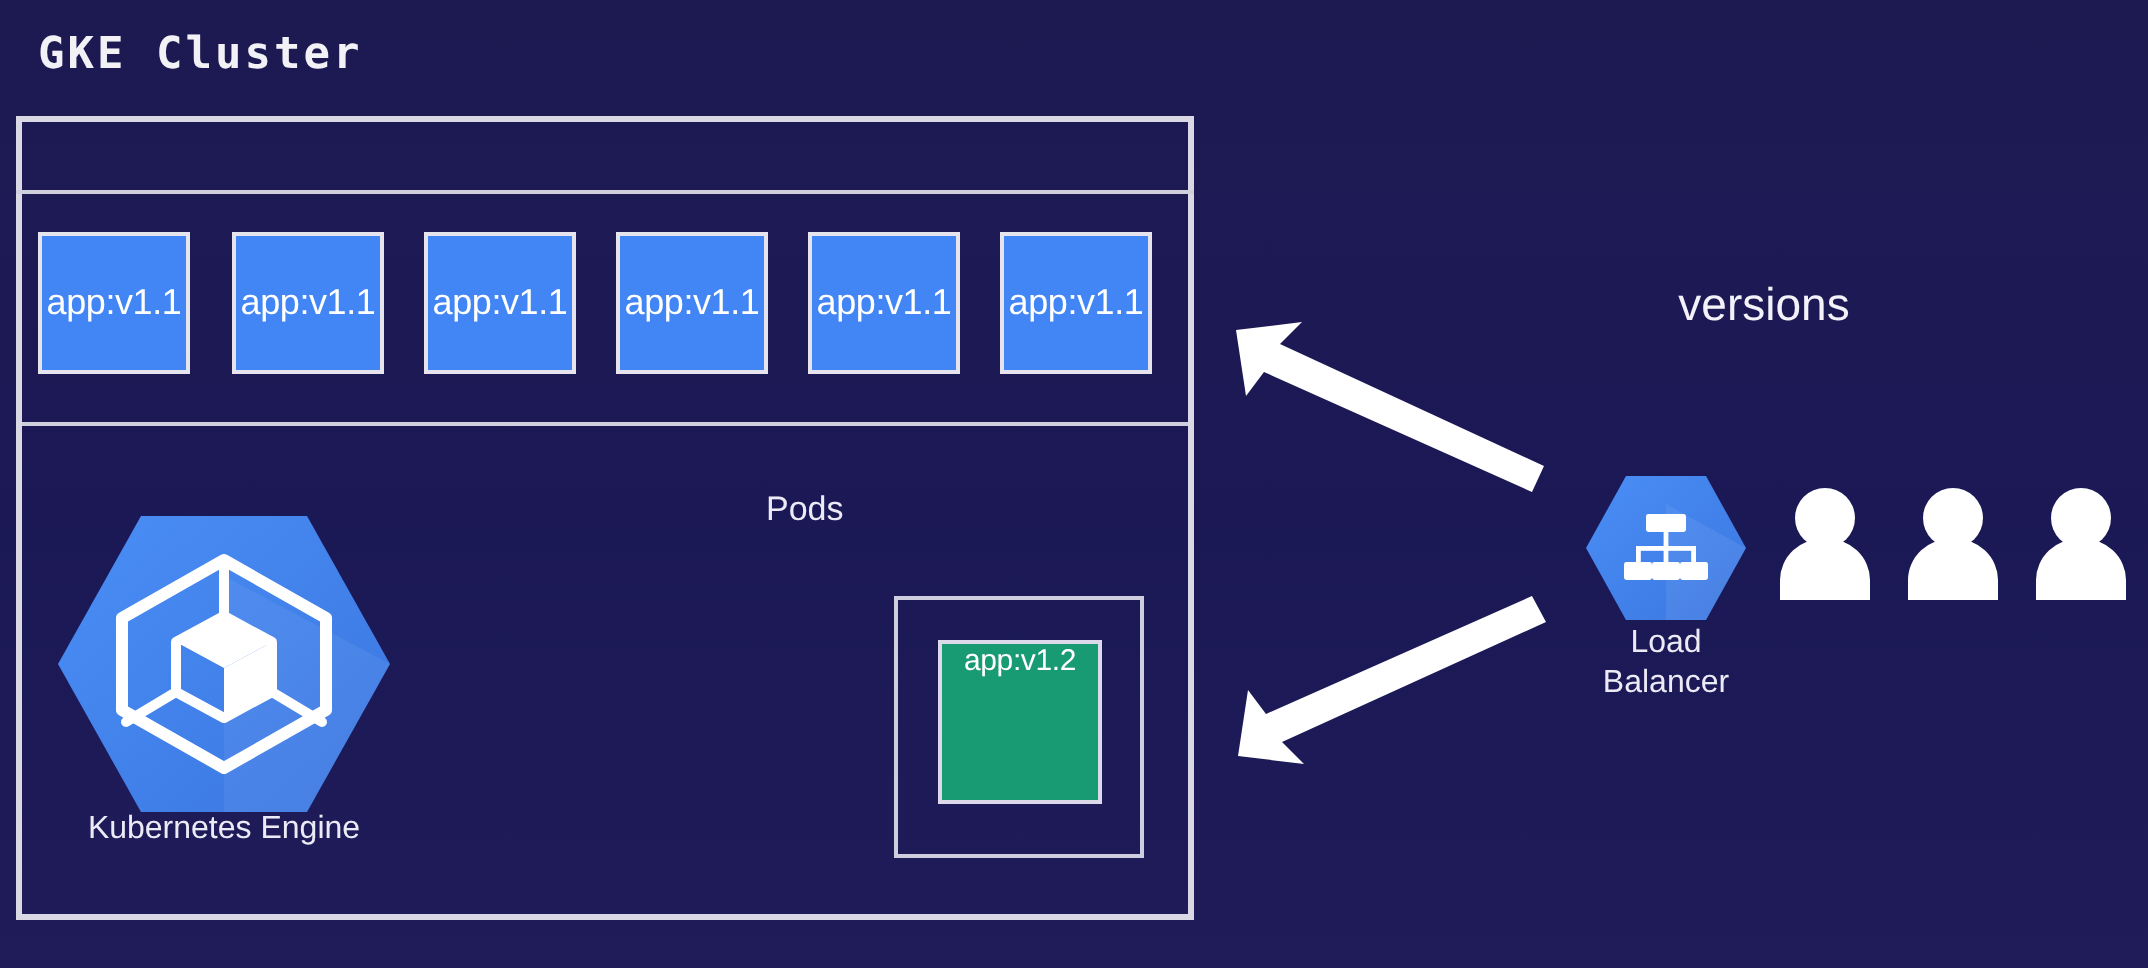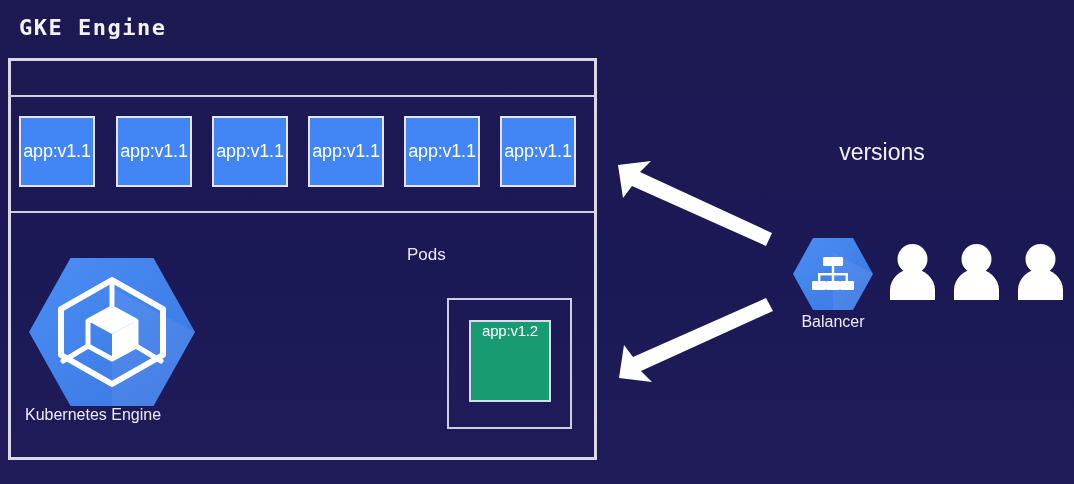--- a/index.html
+++ b/index.html
@@ -41,28 +41,28 @@
     background:#4285f4;border:2px solid #e6e5ee;box-sizing:border-box;
     display:flex;align-items:center;justify-content:center;
   }
   .pod span{
     font-size:18px;color:#ffffff;white-space:nowrap;letter-spacing:-0.2px;
   }
 
   
   .pods-label{
     position:absolute;left:383px;top:245px;
-    font-size:17px;color:#eceaf5;margin-left:24px;
+    font-size:17px;color:#eceaf5;
   }
 
   
   .gke-wrap{position:absolute;left:29px;top:258px;width:166px;height:160px;}
   .gke-hex{position:absolute;left:0;top:0;width:166px;height:148px;}
   .gke-label{
-    position:absolute;left:-4px;top:148px;width:174px;
+    position:absolute;left:-4px;top:148px;width:174px;text-align:center;
     font-size:16px;color:#eceaf5;white-space:nowrap;
   }
 
   
   .green-container{
     position:absolute;left:447px;top:298px;width:125px;height:131px;
     border:2px solid #cfcde0;box-sizing:border-box;
   }
   .green-pod{
     position:absolute;left:469px;top:320px;width:82px;height:82px;
@@ -90,21 +90,21 @@
 
   
   .users{position:absolute;left:889px;top:243px;width:175px;height:57px;}
   .user{position:absolute;top:0;width:47px;height:57px;}
 </style>
 </head>
 <body>
 
 <div id="stage">
 
-  <div class="title">GKE Engine</div>
+  <div class="title">GKE Cluster</div>
 
   <div class="cluster-box"></div>
   <div class="cluster-header-band"></div>
   <div class="pods-strip"></div>
 
   <div class="pod" style="left:19px;">
       <span>app:v1.1</span>
     </div>
   <div class="pod" style="left:116px;">
       <span>app:v1.1</span>
@@ -183,20 +183,21 @@
         <rect x="33" y="43" width="14" height="9" rx="1.2"></rect>
         <rect x="47" y="43" width="14" height="9" rx="1.2"></rect>
         <rect x="38.8" y="28" width="2.4" height="8"></rect>
         <rect x="26" y="35" width="28" height="2.4"></rect>
         <rect x="25" y="35" width="2.4" height="8"></rect>
         <rect x="38.8" y="35" width="2.4" height="8"></rect>
         <rect x="52.6" y="35" width="2.4" height="8"></rect>
       </g>
     </svg>
     <div class="lb-label">
+      <div>Load</div>
       <div>Balancer</div>
     </div>
   </div>
 
   <div class="users">
     <svg class="user" style="left:0px;" viewBox="0 0 47 57">
       <circle cx="23.5" cy="16" r="15" fill="#ffffff"></circle>
       <path d="M1,57 L1,47 A22.5,21 0 0 1 46,47 L46,57 Z" fill="#ffffff"></path>
     </svg>
     <svg class="user" style="left:64px;" viewBox="0 0 47 57">

